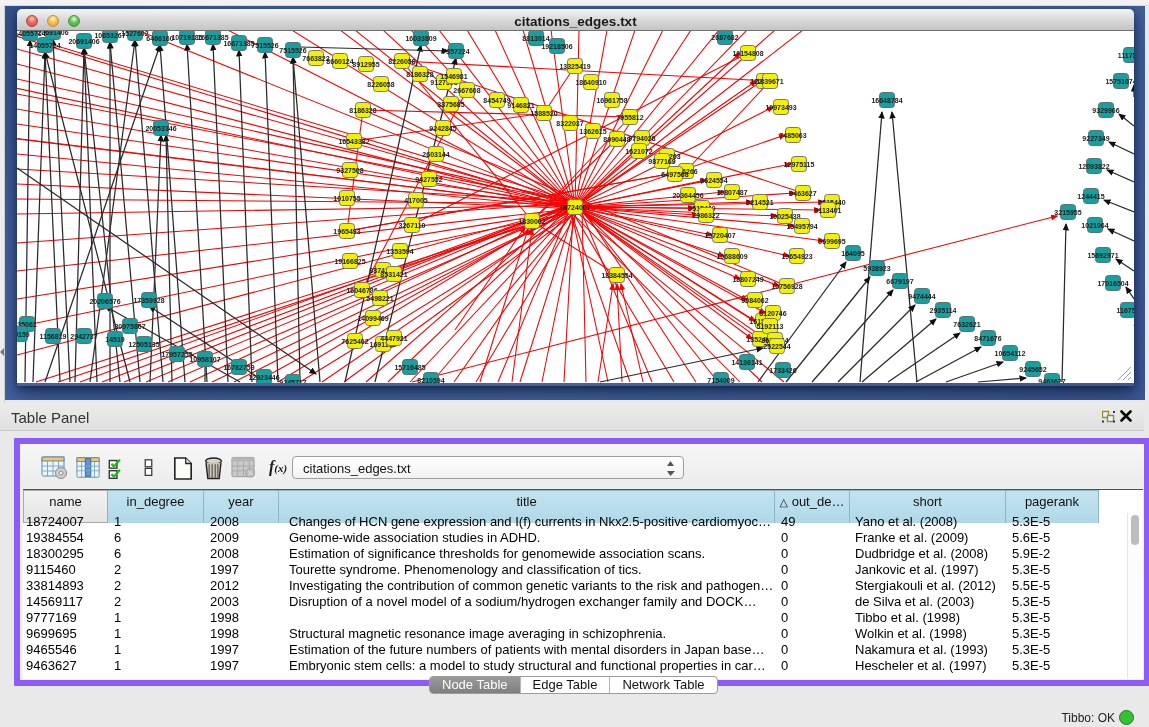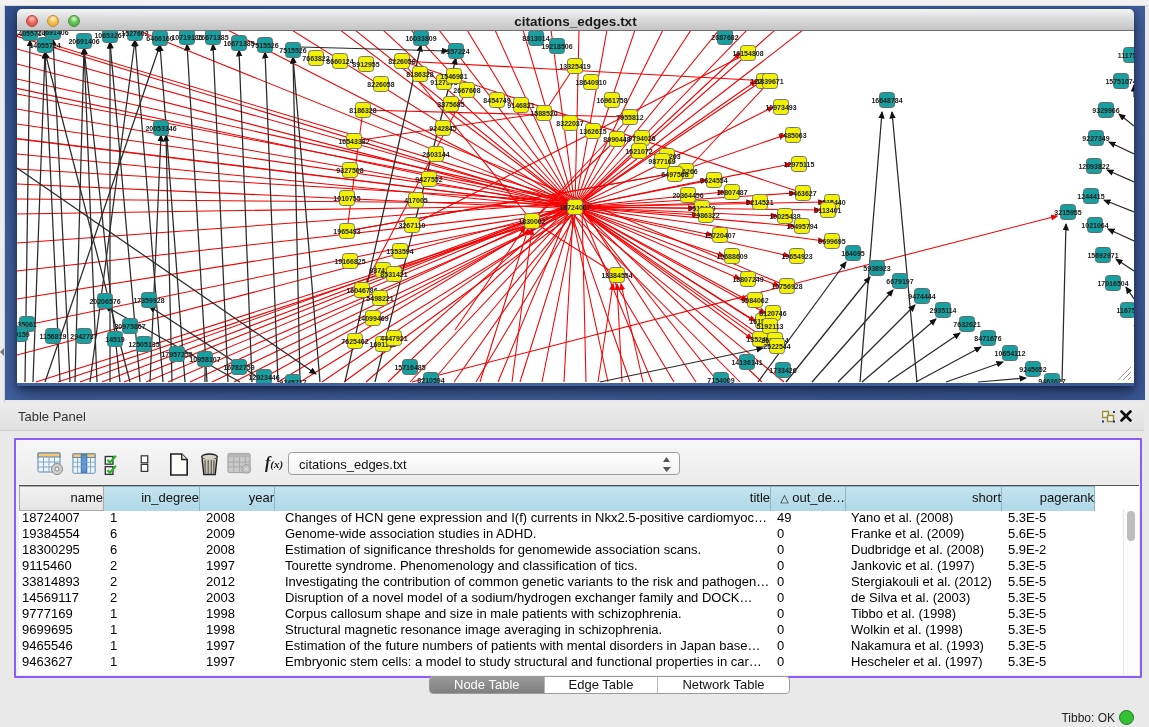--- a/index.html
+++ b/index.html
@@ -16,49 +16,49 @@
  background:linear-gradient(#f5f5f5,#dcdcdc 45%,#c4c4c4);border-bottom:1px solid #6f6f6f;box-sizing:border-box}
 #title{position:absolute;left:0;right:0;top:5px;text-align:center;font-size:13.5px;color:#1a1a1a;font-weight:bold}
 .tl{position:absolute;top:6px;width:10px;height:10px;border-radius:50%}
 #tlr{left:9px;background:radial-gradient(circle at 50% 30%,#ffb3ad 10%,#ec6a5e 45%,#ce5347 90%);border:1px solid #b5443c}
 #tly{left:30px;background:radial-gradient(circle at 50% 30%,#ffeebe 10%,#f5bf4f 45%,#dfa63a 90%);border:1px solid #c09031}
 #tlg{left:51px;background:radial-gradient(circle at 50% 30%,#cdf0c0 10%,#61c454 45%,#4da73f 90%);border:1px solid #43933a}
 #graph{position:absolute;left:0;top:22px;width:1117px;height:352px;background:#fff;overflow:hidden}
 #collapsearrow{position:absolute;left:0px;top:348px;width:0;height:0;border-top:4px solid transparent;border-bottom:4px solid transparent;border-right:4px solid #777}
 
 #tpheader{position:absolute;left:0;top:403px;width:1144px;height:27px;background:linear-gradient(#ececec,#e0e0e0);border-bottom:1px solid #cdcdcd}
-#tpheader .t{position:absolute;left:18px;top:6px;font-size:13px;color:#333}
+#tpheader .t{position:absolute;left:11px;top:6px;font-size:15px;color:#333}
 #panelbody{position:absolute;left:0;top:431px;width:1144px;height:296px;background:#e9e9e9}
-#container{position:absolute;left:14px;top:7px;width:1124px;height:236px;background:#f0f0f0;border:2px solid #8b5cf6;border-radius:1px;overflow:hidden}
+#container{position:absolute;left:14px;top:7px;width:1124px;height:236px;background:#f0f0f0;border:6px solid #8b5cf6;border-radius:1px;overflow:hidden}
 
 #toolbar{position:absolute;left:0;top:0;width:100%;height:44px;background:linear-gradient(#f6f6f6,#ececec)}
 .icon{position:absolute;top:12px}
 #dropdown{position:absolute;left:272px;top:12px;width:392px;height:23px;background:linear-gradient(#fff,#f2f2f2);
  border:1px solid #9f9f9f;border-radius:4px;box-sizing:border-box}
 #dropdown .dt{position:absolute;left:10px;top:4px;font-size:13px;color:#111}
 #dropdown .arr{position:absolute;right:8px;top:3px;font-size:11px;color:#444;letter-spacing:0}
 
 #tablewrap{position:absolute;left:3px;top:45px;right:1px;bottom:1px;background:#fff;border-top:1px solid #4f4f4f}
 #thead{position:absolute;left:0;top:0;height:22px;width:1104px}
-.th{position:absolute;top:0;height:25px;background:linear-gradient(#c3e3ef,#b0d8e8);border-right:1px solid #8fb6c6;border-top:1px solid #8fb6c6;
- box-sizing:border-box;text-align:right;font-size:13px;color:#111;line-height:21px}
+.th{position:absolute;top:0;height:33px;background:linear-gradient(#c3e3ef,#b0d8e8);border-right:1px solid #8fb6c6;border-top:1px solid #8fb6c6;
+ box-sizing:border-box;text-align:center;font-size:13px;color:#111;line-height:21px}
 #th0{left:0;width:85px;background:linear-gradient(#f2f2f2,#e4e4e4);border:1px solid #a9a9a9;border-right:1px solid #a9a9a9}
 #th1{left:85px;width:96px}#th2{left:181px;width:75px}#th3{left:256px;width:496px}
 #th4{left:752px;width:75px}#th5{left:827px;width:156px}#th6{left:983px;width:93px}
 #tbody{position:absolute;left:0;top:23px;width:1104px;height:166px;overflow:hidden}
 .tr{position:relative;height:16px;width:100%;font-size:13px;color:#000;white-space:nowrap}
 .c{position:absolute;top:1px;overflow:hidden}
 .c0{left:3px;width:83px}.c1{left:91px;width:88px}.c2{left:187px;width:70px}
 .c3{left:266px;width:488px}.c4{left:758px;width:70px}.c5{left:832px;width:152px}.c6{left:989px;width:88px}
 
 #vscroll{position:absolute;right:0;top:23px;width:15px;height:166px;background:#fcfcfc;border-left:1px solid #e6e6e6}
 #vthumb{position:absolute;left:3px;top:2px;width:8px;height:30px;border-radius:4px;background:#bdbdbd}
 
 #tabs{position:absolute;left:429px;top:245px;height:16px;display:flex;border:1px solid #9b9b9b;border-radius:4px;overflow:hidden;background:#fff}
-.tab{font-size:13px;line-height:16px;padding:0 24px;color:#111;border-left:1px solid #b5b5b5}
+.tab{font-size:13px;line-height:16px;padding:0 12px;color:#111;border-left:1px solid #b5b5b5}
 .tab.first{border-left:none}
 .tab.sel{background:linear-gradient(#9a9a9a,#7f7f7f);color:#fff}
 
 #status{position:absolute;left:0;top:277px;width:1144px;height:19px;font-size:12px;color:#222}
 #status .m{position:absolute;right:29px;top:3px}
 #dot{position:absolute;right:10px;top:2px;width:13px;height:13px;border-radius:50%;background:#35c135;border:1px solid #1f7a1f}
 
 #floaticon{position:absolute;right:28px;top:7px;width:14px;height:13px}
 #closex{position:absolute;right:12px;top:7px;width:12px;height:12px}
 </style></head><body>
@@ -951,21 +951,20 @@
             <div class="c c2">2003</div>
             <div class="c c3">Disruption of a novel model of a sodium/hydrogen exchanger family and DOCK…</div>
             <div class="c c4">0</div>
             <div class="c c5">de Silva et al. (2003)</div>
             <div class="c c6">5.3E-5</div>
           </div>
           <div class="tr">
             <div class="c c0">9777169</div>
             <div class="c c1">1</div>
             <div class="c c2">1998</div>
-            <div class="c c3">Corpus callosum shape and size in male patients with schizophrenia.</div>
             <div class="c c4">0</div>
             <div class="c c5">Tibbo et al. (1998)</div>
             <div class="c c6">5.3E-5</div>
           </div>
           <div class="tr">
             <div class="c c0">9699695</div>
             <div class="c c1">1</div>
             <div class="c c2">1998</div>
             <div class="c c3">Structural magnetic resonance image averaging in schizophrenia.</div>
             <div class="c c4">0</div>

